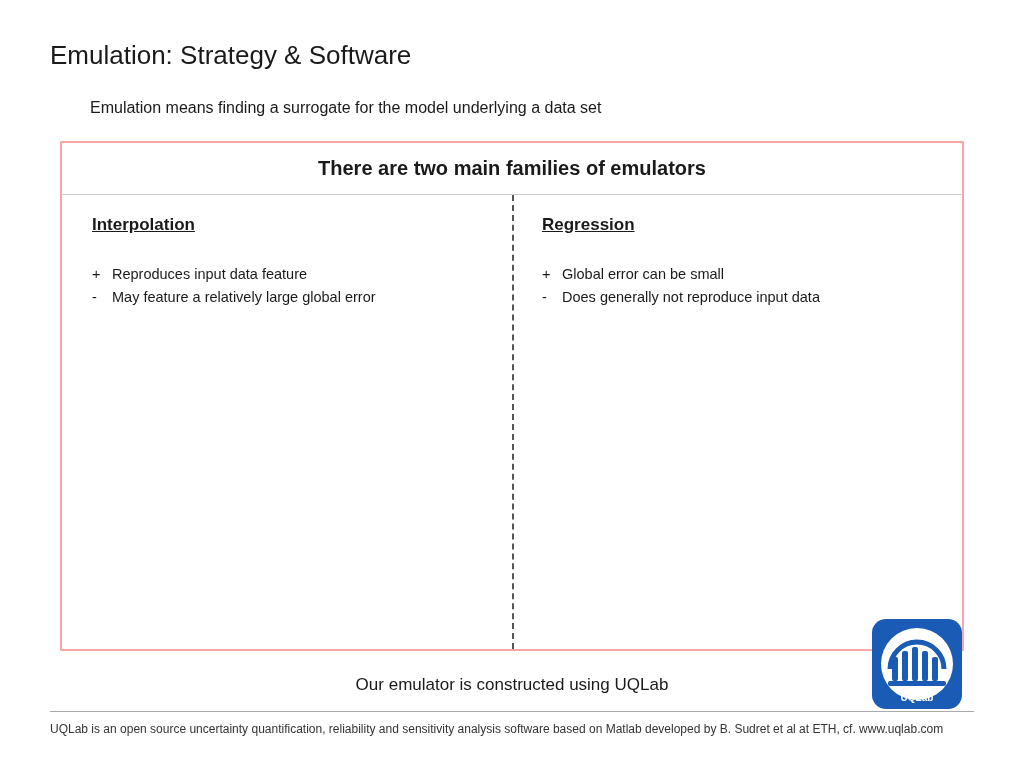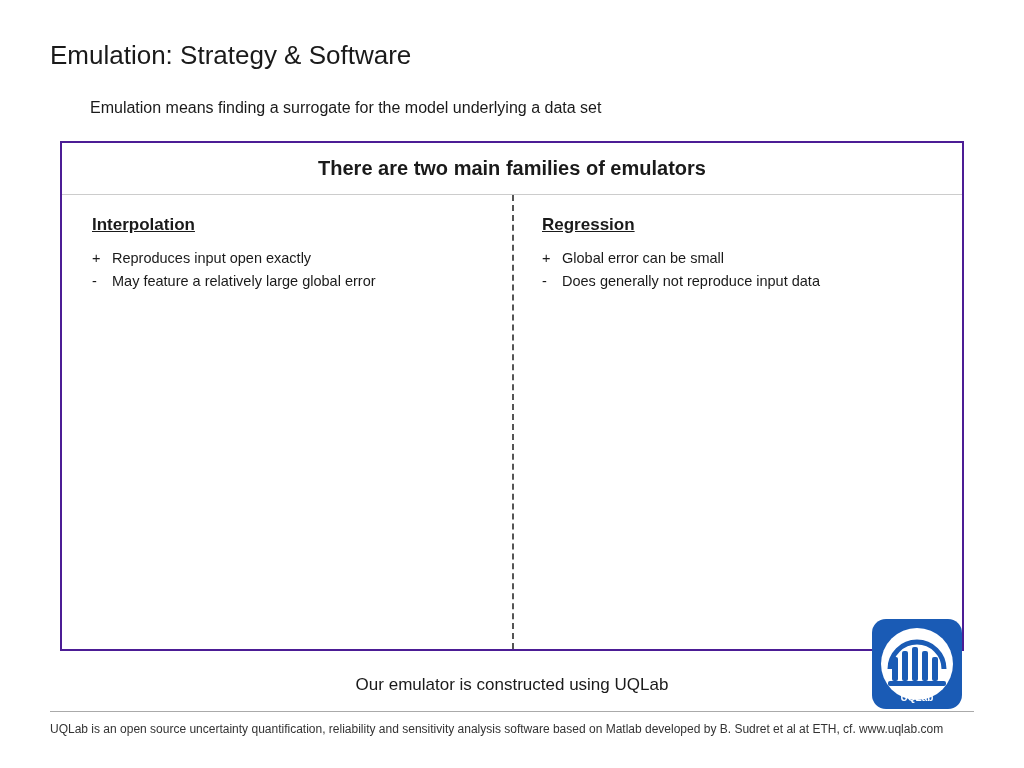--- a/index.html
+++ b/index.html
@@ -29,21 +29,21 @@
     }
 
     .subtitle {
       font-size: 16px;
       color: #1a1a1a;
       margin-bottom: 24px;
       margin-left: 40px;
     }
 
     .main-box {
-      border: 2px solid #4c1d95;
+      border: 2px solid #fca5a5;
       margin: 0 10px;
       flex: 1;
       display: flex;
       flex-direction: column;
     }
 
     .main-box-header {
       text-align: center;
       font-size: 20px;
       font-weight: bold;
@@ -65,20 +65,21 @@
       bottom: 0;
       width: 2px;
       border-left: 2px dashed #555;
     }
 
     .column {
       flex: 1;
       padding: 20px 30px;
       display: flex;
       flex-direction: column;
+      gap: 16px;
     }
 
     .col-heading {
       font-size: 17px;
       font-weight: bold;
       text-decoration: underline;
       color: #1a1a1a;
       margin-bottom: 4px;
     }
 
@@ -162,21 +163,21 @@
 
     <div class="two-columns">
 
       <div class="col-divider"></div>
 
       <div class="column">
         <div class="col-heading">Interpolation</div>
         <div class="bullet-list">
           <div class="bullet-row">
             <span class="bullet-symbol">+</span>
-            <span>Reproduces input open exactly</span>
+            <span>Reproduces input data feature</span>
           </div>
           <div class="bullet-row">
             <span class="bullet-symbol">-</span>
             <span>May feature a relatively large global error</span>
           </div>
         </div>
       </div>
 
       <div class="column">
         <div class="col-heading">Regression</div>

